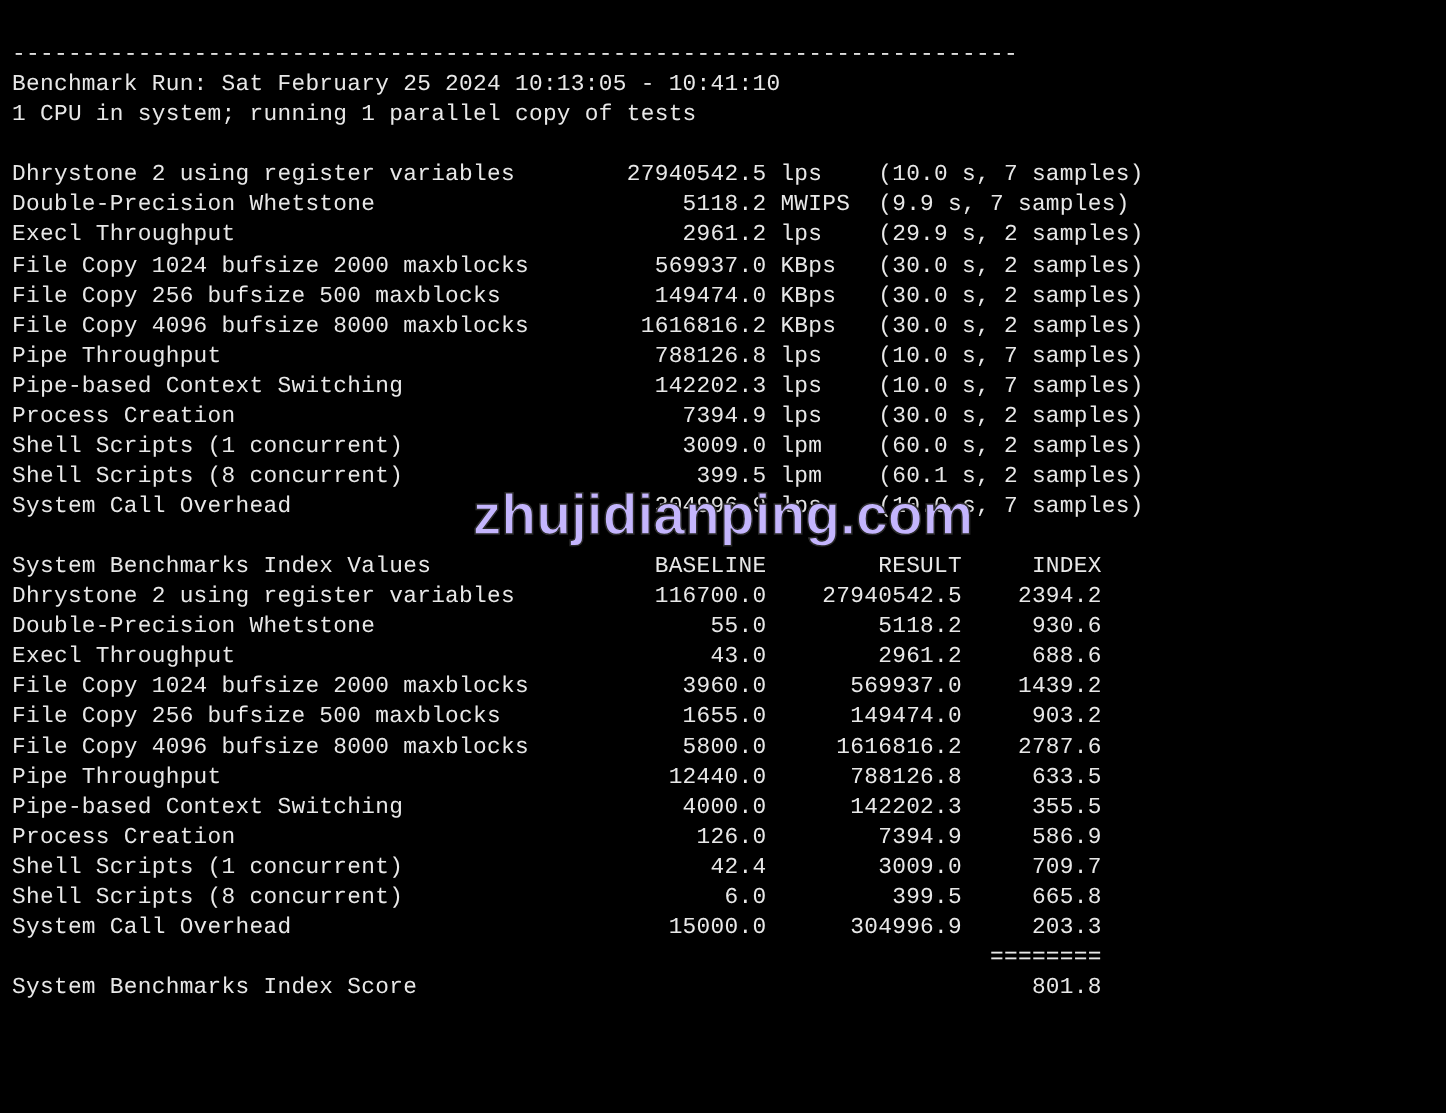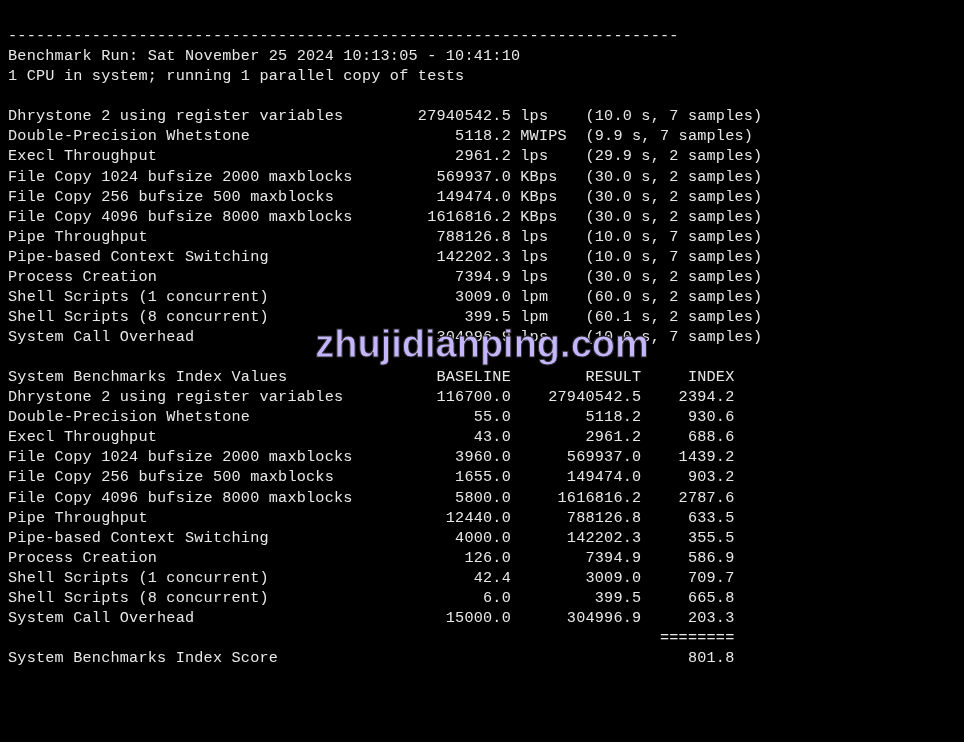--- a/index.html
+++ b/index.html
@@ -34,21 +34,21 @@
     -webkit-text-stroke: 1px #2a2a2a;
     text-shadow: 0 0 3px rgba(0,0,0,0.5);
     letter-spacing: 0;
   }
 </style>
 </head>
 <body>
 
 <div class="screen">
 <span>------------------------------------------------------------------------</span>
-<span>Benchmark Run: Sat November 25 2024 10:13:05 - 10:41:10</span>
+<span>Benchmark Run: Sat February 25 2024 10:13:05 - 10:41:10</span>
 <span>1 CPU in system; running 1 parallel copy of tests</span>
 
 <span id="raw-block">Dhrystone 2 using register variables        27940542.5 lps    (10.0 s, 7 samples)
 Double-Precision Whetstone                      5118.2 MWIPS  (9.9 s, 7 samples)
 Execl Throughput                                2961.2 lps    (29.9 s, 2 samples)
 File Copy 1024 bufsize 2000 maxblocks         569937.0 KBps   (30.0 s, 2 samples)
 File Copy 256 bufsize 500 maxblocks           149474.0 KBps   (30.0 s, 2 samples)
 File Copy 4096 bufsize 8000 maxblocks        1616816.2 KBps   (30.0 s, 2 samples)
 Pipe Throughput                               788126.8 lps    (10.0 s, 7 samples)
 Pipe-based Context Switching                  142202.3 lps    (10.0 s, 7 samples)

